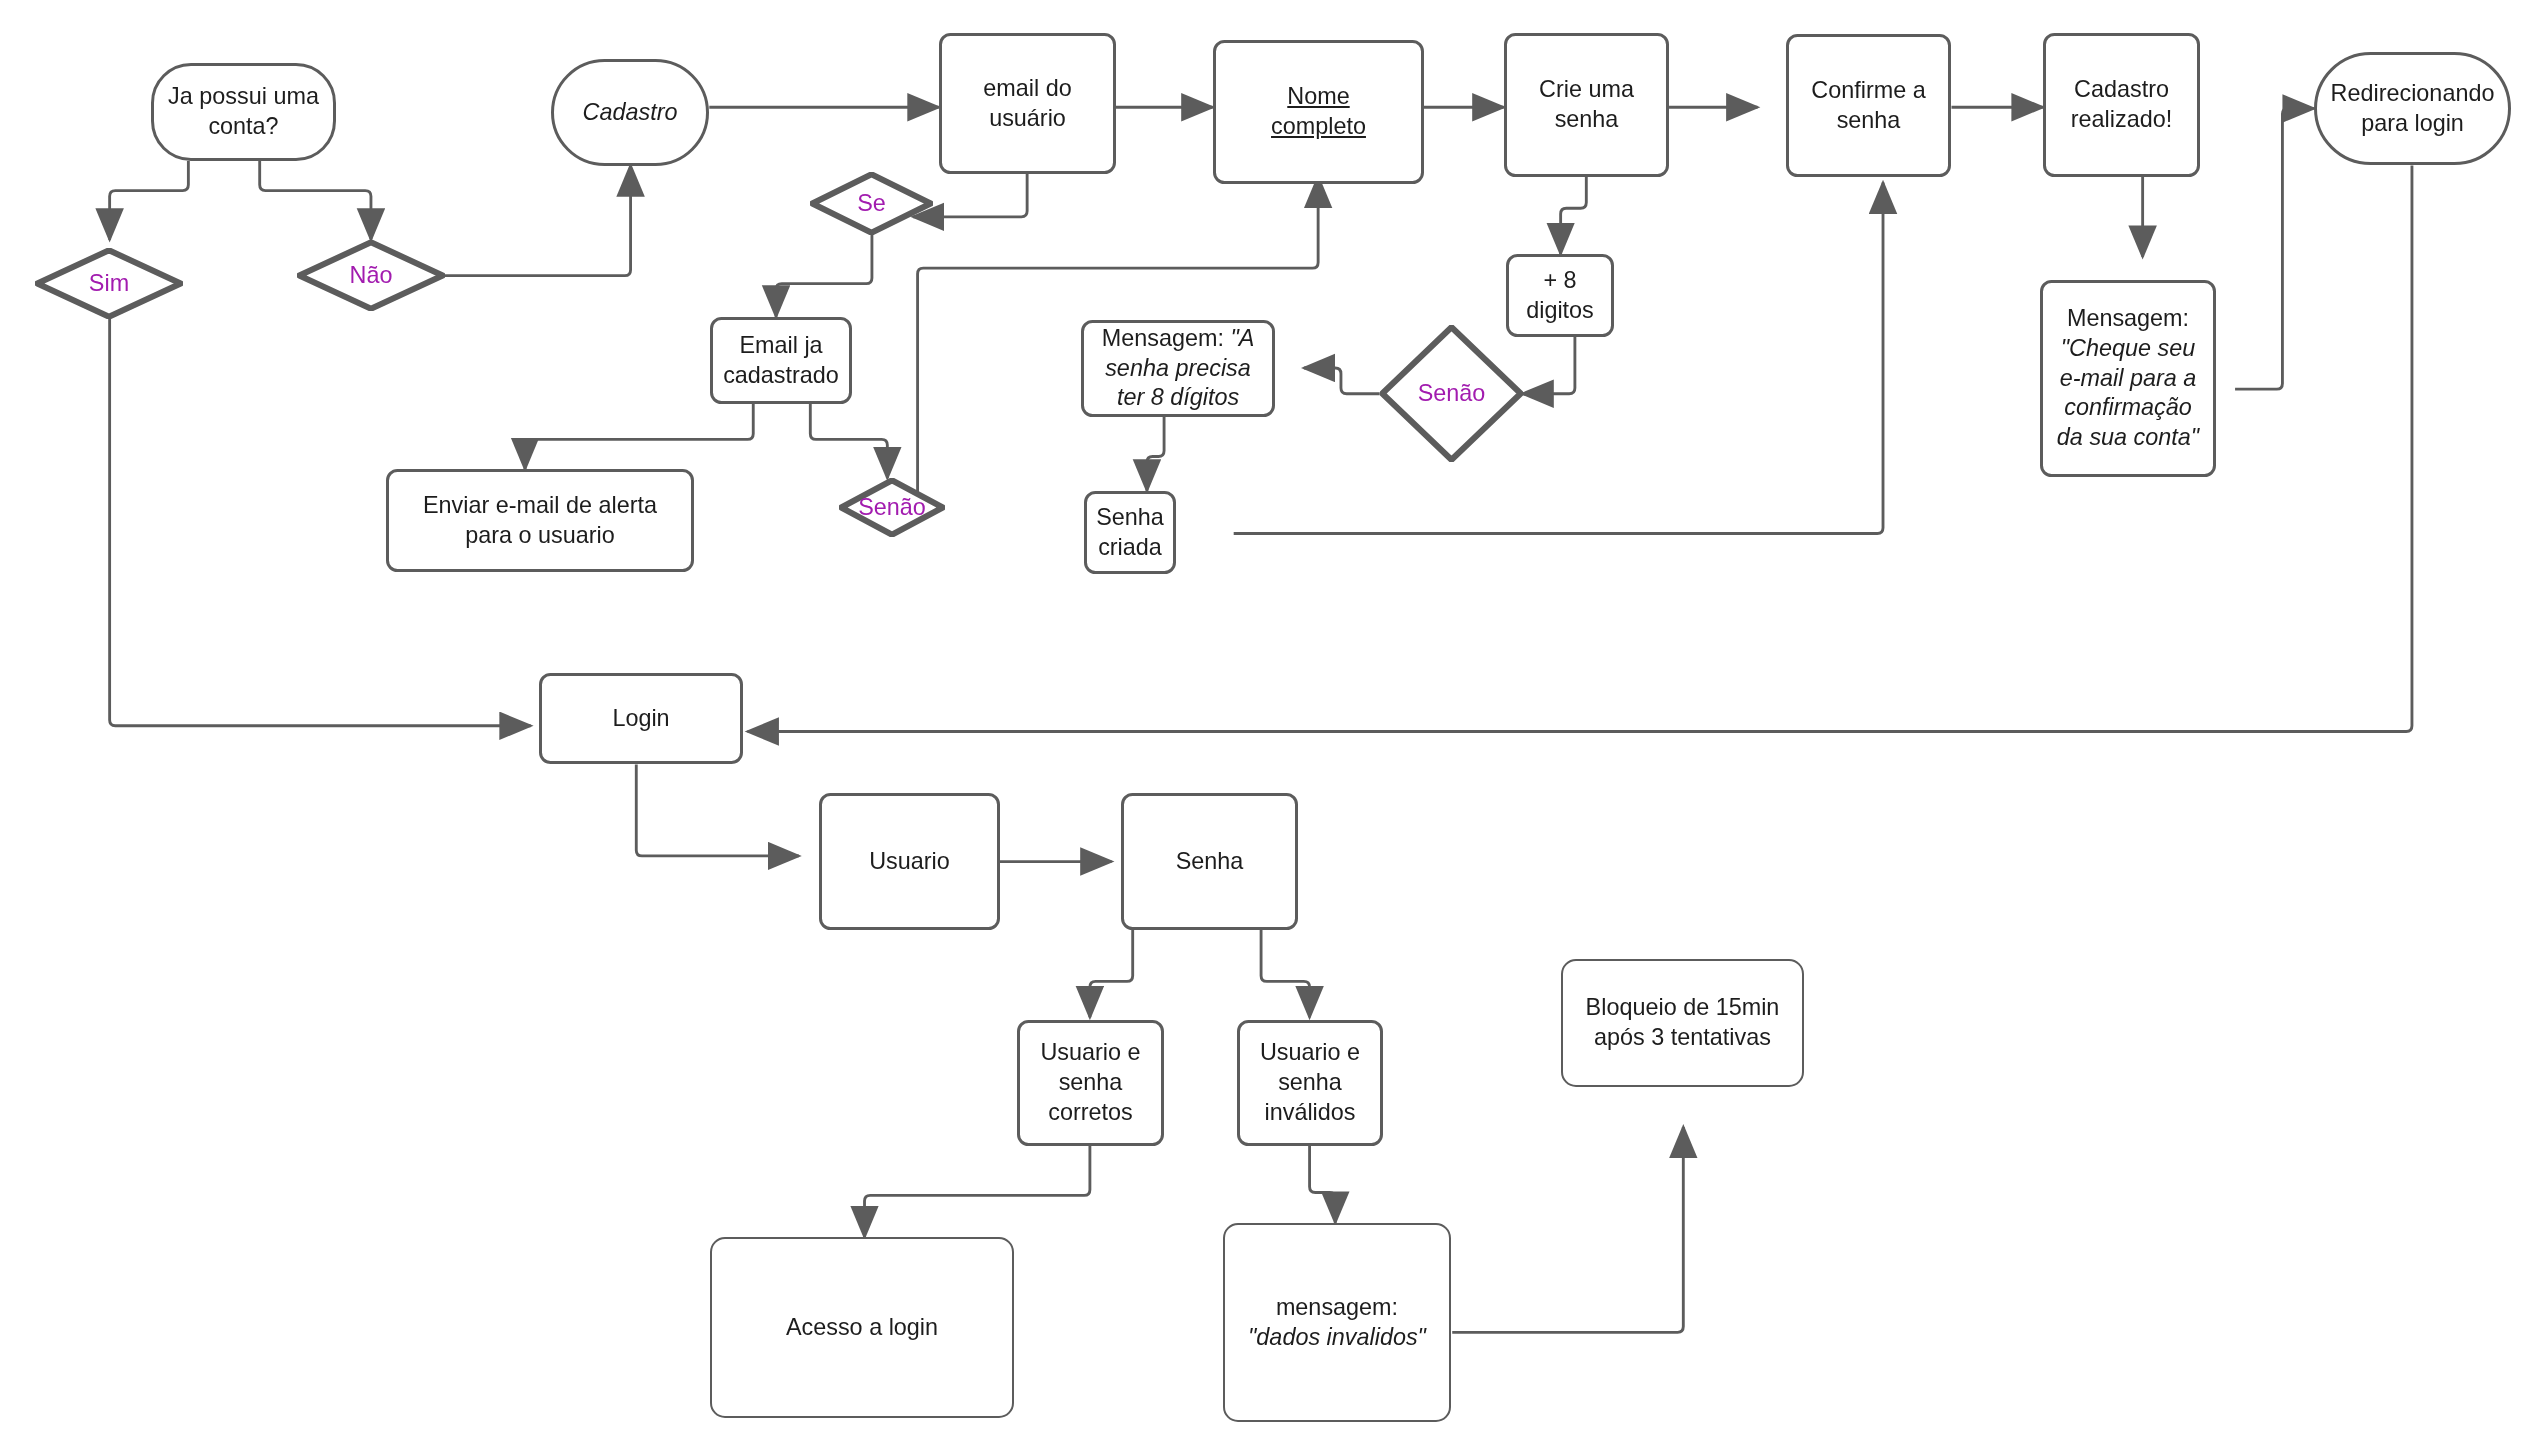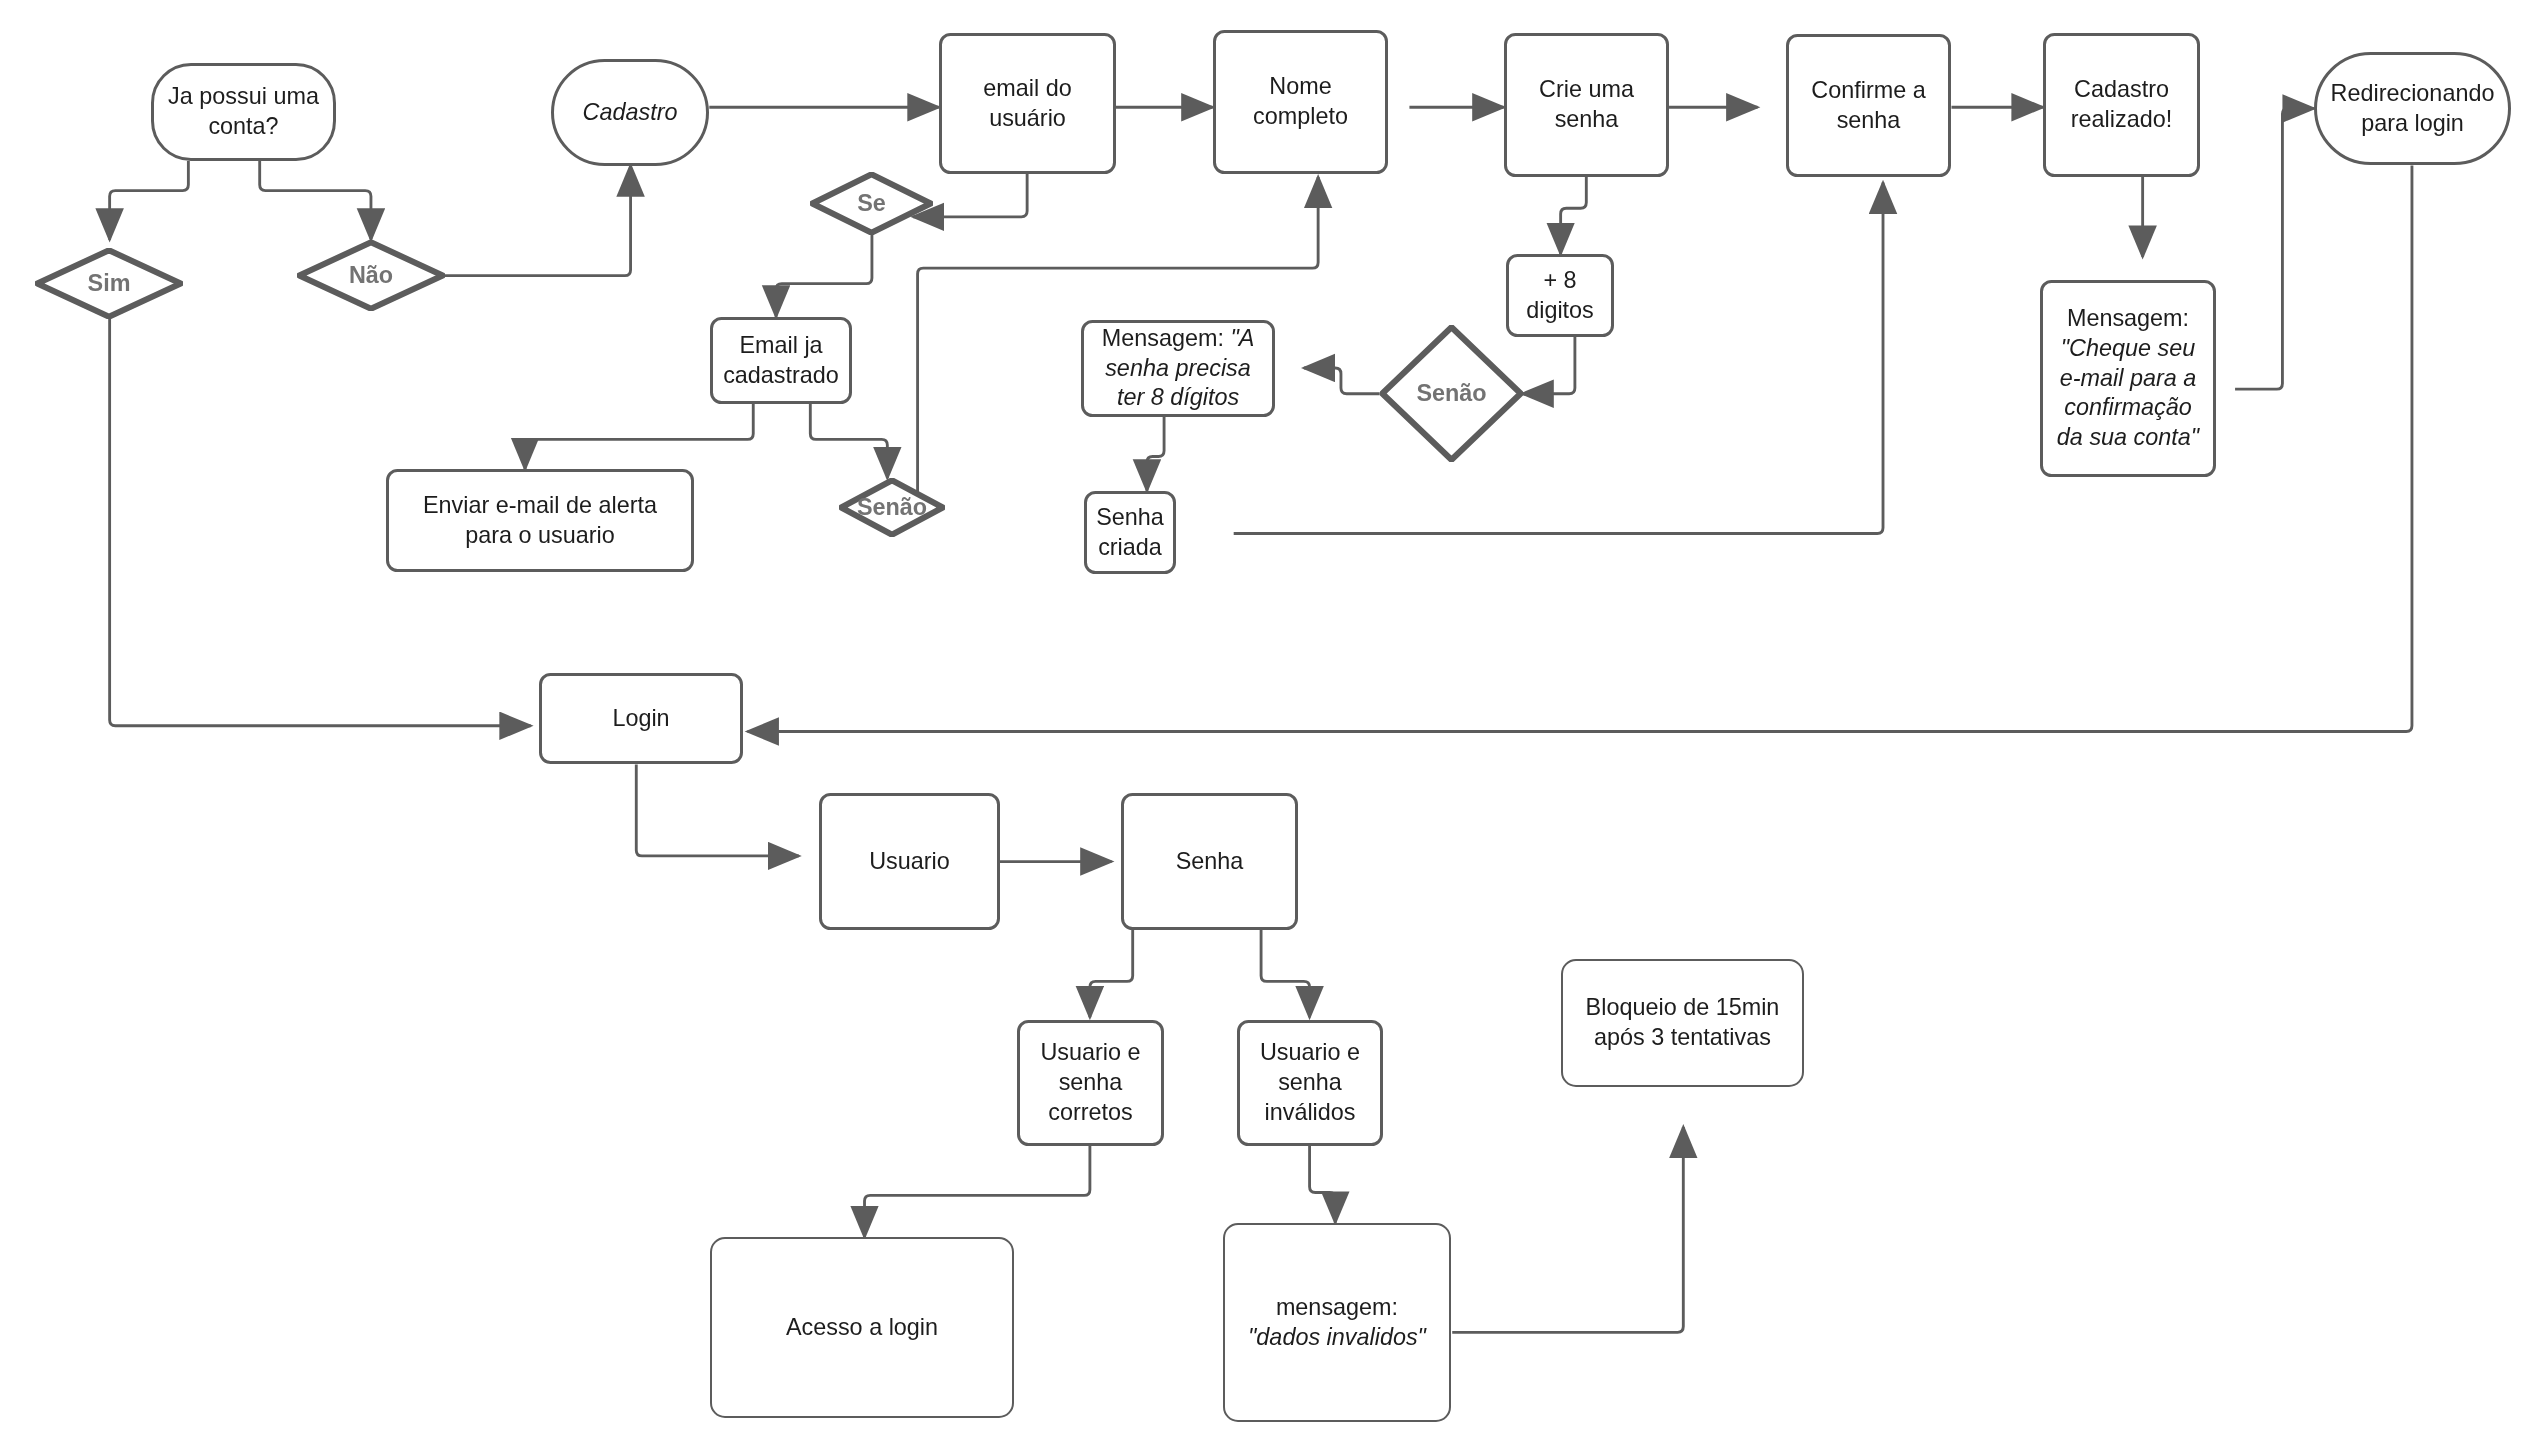--- a/index.html
+++ b/index.html
@@ -43,24 +43,23 @@
   .node.stadium   { border-radius: 570px; }
   .node.roundpill { border-radius: 40px; }
   .node.italic    { font-style: italic; }
   .node .q        { font-style: normal; }
   .node .it       { font-style: italic; }
   .diamond {
     position: absolute;
     display: flex;
     align-items: center;
     justify-content: center;
-    color: #737373;
+    color: #a21caf;
     font-size: 23.4px;
     font-family: "Liberation Sans", sans-serif;
-    font-weight: bold;
   }
   .diamond .dshape {
     position: absolute;
     left: 0; top: 0;
     width: 100%;
     height: 100%;
   }
   .diamond .dlabel {
     position: relative;
     z-index: 2;
@@ -185,21 +184,21 @@
 para o usuario</span>
   </div>
 
   <div class="diamond" style="left:839px; top:478px; width:106px; height:59px;">
     <svg class="dshape" viewBox="0 0 185 104" preserveAspectRatio="none">
       <polygon points="92.5,4 181,52 92.5,100 4,52" fill="#ffffff" stroke="#5c5c5c" stroke-width="6" stroke-linejoin="round" vector-effect="non-scaling-stroke"></polygon>
     </svg>
     <span class="dlabel">Senão</span>
   </div>
 
-  <div class="node rect" style="left:1213px; top:30px; width:175px; height:144px;">
+  <div class="node rect" style="left:1213px; top:40px; width:211px; height:144px;text-decoration:underline;">
     <span>Nome
 completo</span>
   </div>
 
   <div class="node rect" style="left:1504px; top:33px; width:165px; height:144px;">
     <span>Crie uma
 senha</span>
   </div>
 
   <div class="node rect" style="left:1506px; top:254px; width:108px; height:83px;">

